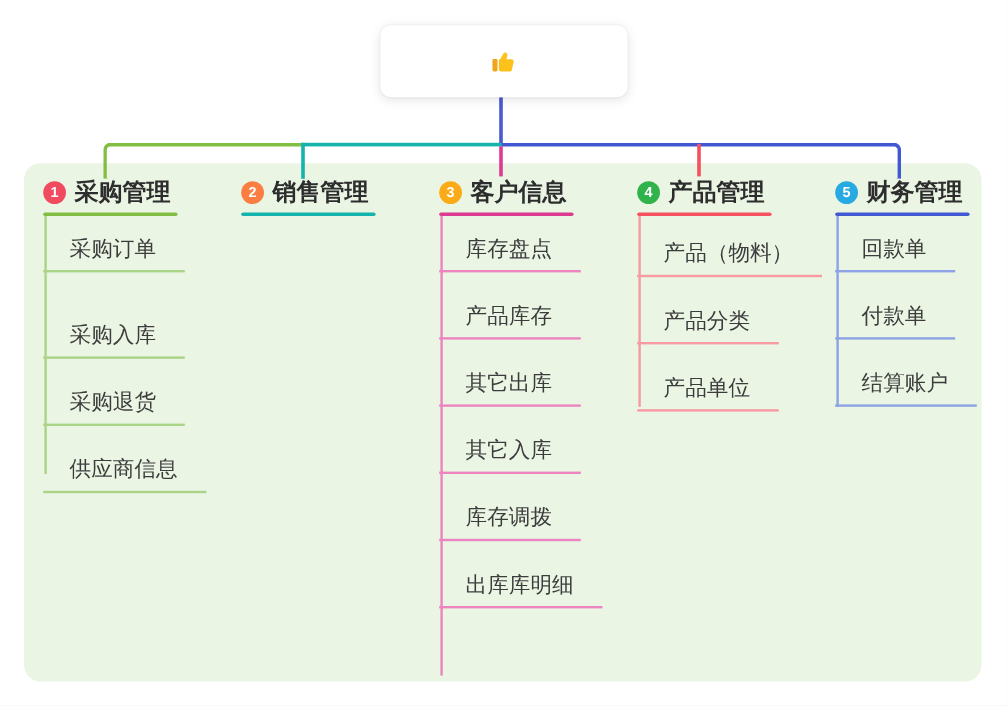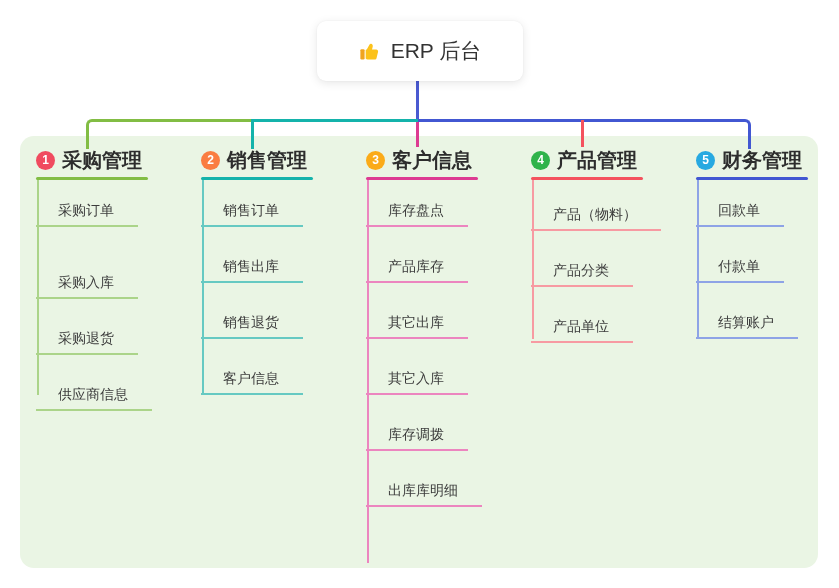--- a/index.html
+++ b/index.html
@@ -31,21 +31,21 @@
   }
   .branch-title{font-size:20px;color:#2d2d2d;font-weight:600;white-space:nowrap;}
   .branch-underline{height:3px;width:112px;margin-top:3px;border-radius:2px;}
   .children{position:relative;}
   .trunk{position:absolute;left:1px;top:0;width:2px;}
   .child-row{
     box-sizing:border-box;display:flex;align-items:flex-end;
     width:fit-content;min-width:86px;
     padding:0 24px 7px 22px;border-bottom:2px solid;cursor:pointer;
   }
-  .child-label{font-size:14px;color:#3c3c3c;white-space:nowrap;line-height:1.1;}
+  .child-label{font-size:18px;color:#3c3c3c;white-space:nowrap;line-height:1.1;}
 </style>
 </head>
 <body>
 
 <div class="panel"></div>
 
 <div id="connector-layer">
     <div style="left: 416px; top: 81px; width: 3px; height: 41px; background: rgb(74, 90, 209);"></div>
     <div style="left: 86px; top: 119px; width: 167px; height: 30px; border-left: 3px solid rgb(130, 189, 68); border-top: 3px solid rgb(130, 189, 68); border-top-left-radius: 6px; box-sizing: border-box;"></div>
     <div style="left: 251px; top: 119px; width: 167px; height: 30px; border-left: 3px solid rgb(20, 179, 171); border-top: 3px solid rgb(20, 179, 171); box-sizing: border-box;"></div>
@@ -54,21 +54,20 @@
     <div style="left: 581px; top: 120px; width: 3px; height: 27px; background: rgb(244, 82, 94);"></div>
   </div>
 
 <div class="root-card">
   <span class="thumb">
     <svg viewBox="0 0 24 24" width="22" height="22" aria-hidden="true">
       <rect x="1.5" y="10" width="4.6" height="11.3" rx="1.3" fill="#f0a420"></rect>
       <path fill="#fcc21b" d="M9.3 21.4h7.9c.9 0 1.7-.6 1.9-1.5l1.7-7.1c.3-1.3-.7-2.5-2-2.5h-4.6l.8-3.2c.3-1.3-.5-2.6-1.8-2.9-.7-.2-1.4.2-1.7.8L8.6 10l-1.3 1v9.1c.6.8 1.2 1.3 2 1.3z"></path>
     </svg>
   </span>
-  <span>ERP 后台</span>
 </div>
 
   <div class="branch" style="left: 36px; top: 146px;">
     <div class="branch-header">
       <span class="badge" style="background: rgb(240, 75, 95);">1</span>
       <span class="branch-title">采购管理</span>
     </div>
     <div class="branch-underline" style="background: rgb(130, 189, 68);"></div>
     <div class="children">
       <div class="trunk" style="background: rgb(171, 212, 137); height: 215px;"></div>
@@ -90,39 +89,20 @@
   </div>
 </div>
   </div>
 
   <div class="branch" style="left: 201px; top: 146px;">
     <div class="branch-header">
       <span class="badge" style="background: rgb(250, 125, 65);">2</span>
       <span class="branch-title">销售管理</span>
     </div>
     <div class="branch-underline" style="background: rgb(20, 179, 171);"></div>
-    <div class="children">
-      <div class="trunk" style="background: rgb(102, 201, 194); height: 215px;"></div>
-
-  <div class="child-row" style="height: 47px; border-bottom-color: rgb(102, 201, 194);">
-    <span class="child-label">销售订单</span>
-  </div>
-
-  <div class="child-row" style="height: 56px; border-bottom-color: rgb(102, 201, 194);">
-    <span class="child-label">销售出库</span>
-  </div>
-
-  <div class="child-row" style="height: 56px; border-bottom-color: rgb(102, 201, 194);">
-    <span class="child-label">销售退货</span>
-  </div>
-
-  <div class="child-row" style="height: 56px; border-bottom-color: rgb(102, 201, 194);">
-    <span class="child-label">客户信息</span>
-  </div>
-</div>
   </div>
 
   <div class="branch" style="left: 366px; top: 146px;">
     <div class="branch-header">
       <span class="badge" style="background: rgb(251, 171, 24);">3</span>
       <span class="branch-title">客户信息</span>
     </div>
     <div class="branch-underline" style="background: rgb(221, 59, 146);"></div>
     <div class="children">
       <div class="trunk" style="background: rgb(236, 133, 191); height: 383px;"></div>

